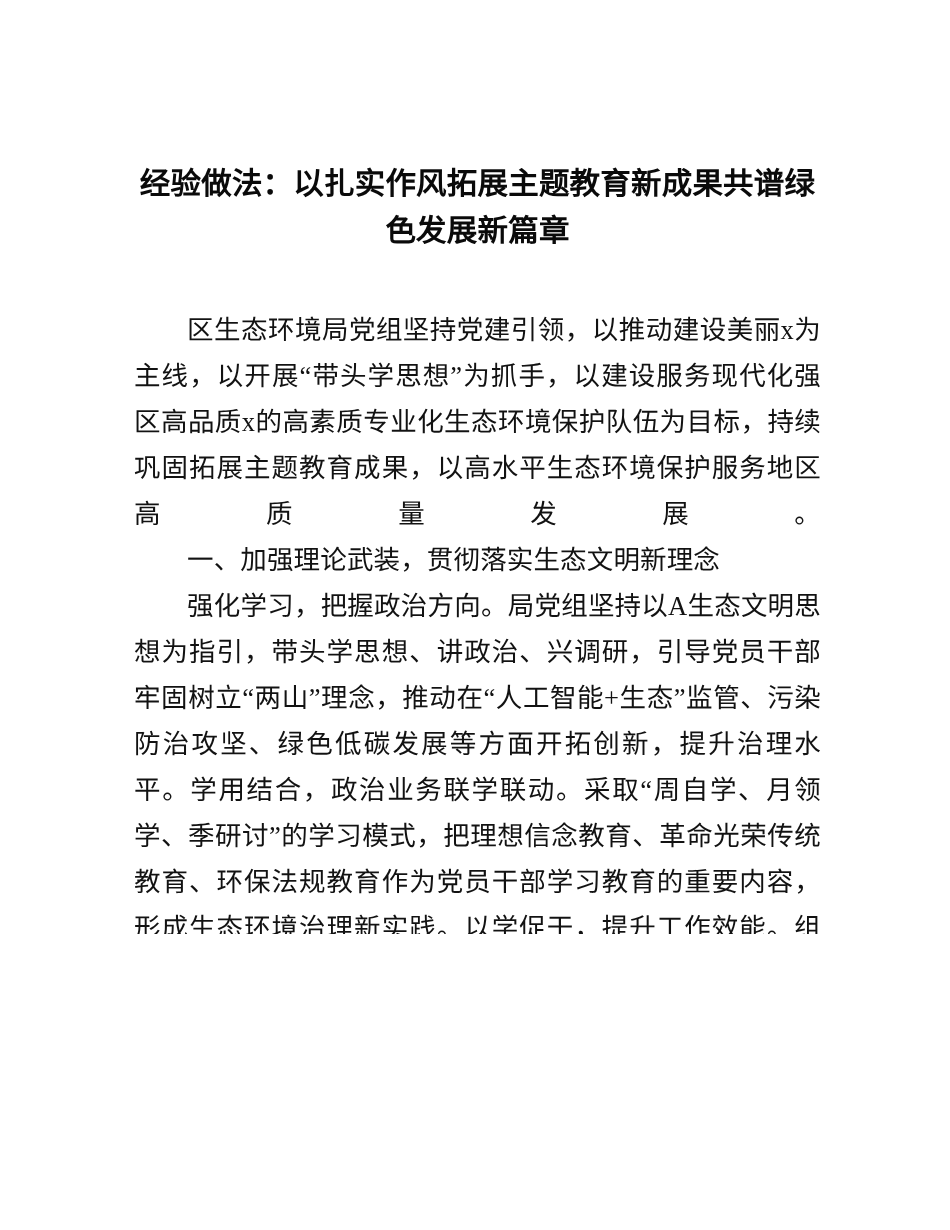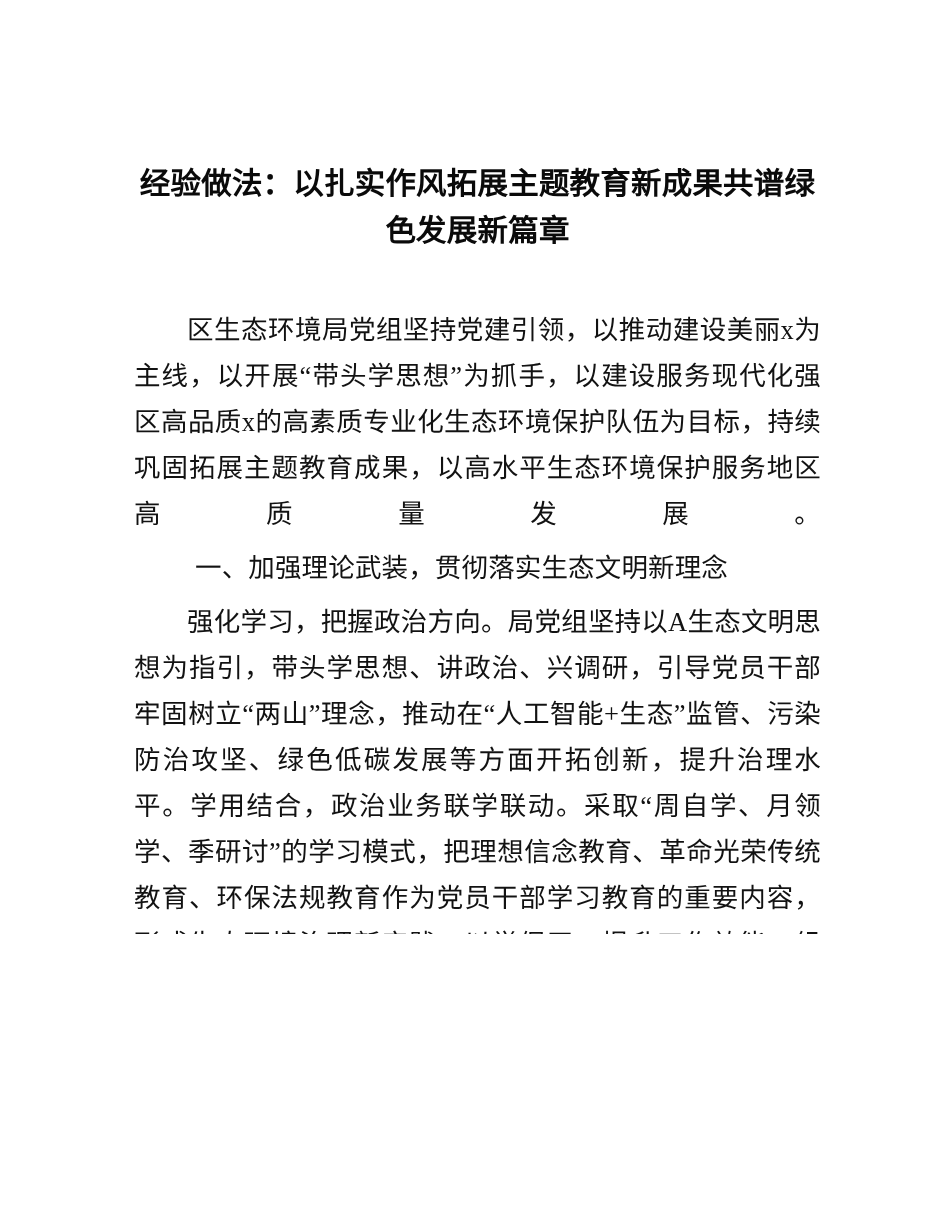--- a/index.html
+++ b/index.html
@@ -60,21 +60,21 @@
   .para.full-justify {
     text-align-last: justify;
   }
 
   .heading-para {
     font-family: "Liberation Serif", "DejaVu Serif", serif;
     font-size: 26.5px;
     line-height: 46px;
     color: #121212;
     text-align: left;
-    margin: 8px;
+    margin: 0;
     padding: 0;
     text-indent: 2em;
     letter-spacing: 0.15px;
   }
 </style>
 </head>
 <body>
 
 <div class="page">
   <div class="doc-body">

